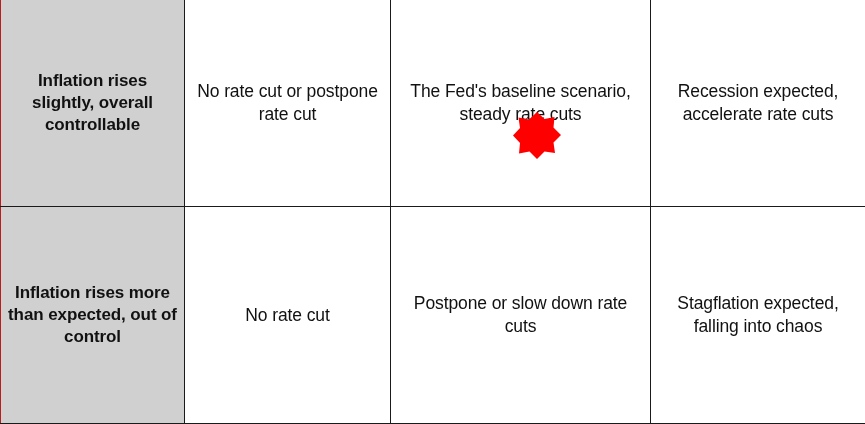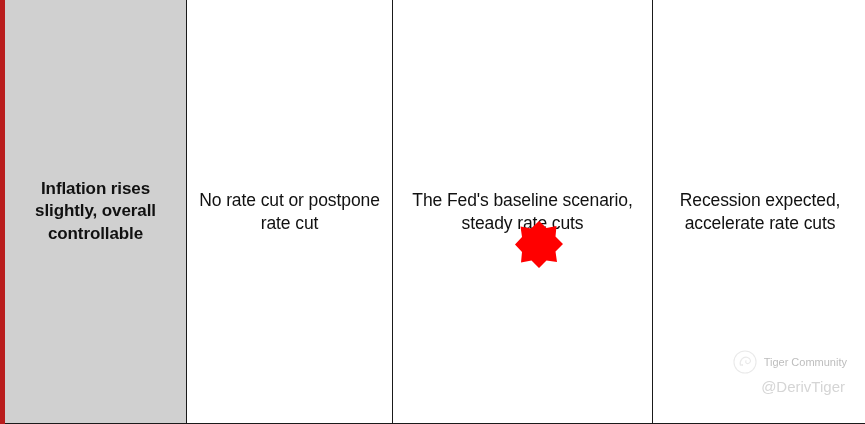--- a/index.html
+++ b/index.html
@@ -83,21 +83,21 @@
   }
 
   
   
   .bd-strong-r { border-right: 1.6px solid #1a1a1a; }
   .bd-strong-b { border-bottom: 1.6px solid #1a1a1a; }
 
   .bd-light-r  { border-right: 1px solid #bdbdbd; }
   .bd-light-b  { border-bottom: 1px solid #bdbdbd; }
   .bd-light-t  { border-top: 1px solid #bdbdbd; }
-  .bd-light-l  { border-left: 5px solid #b91c1c; }
+  .bd-light-l  { border-left: 1px solid #b91c1c; }
 
   
   .star-cell-inner {
     position: relative;
     height: 100%;
     display: flex;
     flex-direction: column;
     align-items: center;
     justify-content: center;
     text-align: center;
@@ -175,31 +175,27 @@
               <svg viewBox="0 0 100 100" width="52" height="50" aria-hidden="true">
                 <polygon fill="#FF0000" points="50,2 65,16 85,12 83,33 98,48 83,63 86,84 65,81 50,96 35,81 14,85 16,64 2,49 16,34 13,13 34,17"></polygon>
               </svg>
             </span>
           </div>
         </td>
 
         <td class="cell-white body-label bd-light-r bd-strong-b">Recession expected, accelerate rate cuts</td>
       </tr>
 
+      <tr class="body-row-second">
+        <td class="cell-grey row-head-label bd-light-l bd-strong-r bd-strong-b">Inflation rises more than expected, out of control</td>
+
+        <td class="cell-white body-label bd-strong-r bd-strong-b">No rate cut</td>
+
+        <td class="cell-white body-label bd-strong-r bd-strong-b">Postpone or slow down rate cuts</td>
+
+        <td class="cell-white body-label bd-light-r bd-strong-b">Stagflation expected, falling into chaos</td>
+      </tr>
 
     </tbody>
   </table>
 
-  <div class="watermark">
-    <div class="wm-row">
-      <span class="wm-logo">
-        <svg viewBox="0 0 40 40" width="26" height="26" aria-hidden="true">
-          <circle cx="20" cy="20" r="17" fill="none" stroke="#b8b8b8" stroke-width="1.6"></circle>
-          <path d="M13 25 C11 18, 17 11, 24 13 C29 14.5, 30 20, 26 22 C23 23.5, 20 21, 21.5 18" fill="none" stroke="#b8b8b8" stroke-width="1.8" stroke-linecap="round"></path>
-          <circle cx="15.5" cy="24.5" r="1.6" fill="#b8b8b8"></circle>
-        </svg>
-      </span>
-      <span class="wm-brand">Tiger Community</span>
-    </div>
-    <div class="wm-handle">@DerivTiger</div>
-  </div>
 
 </div>
 
 </body></html>

